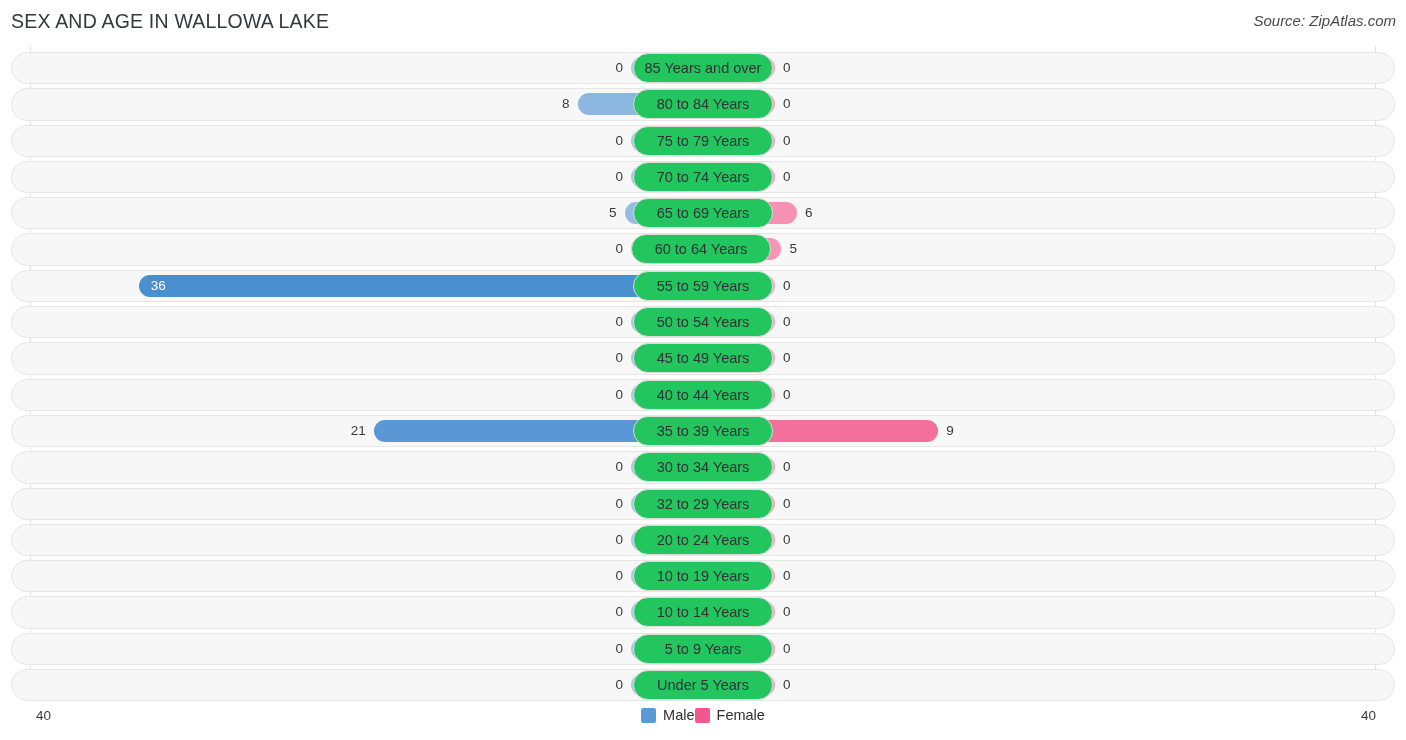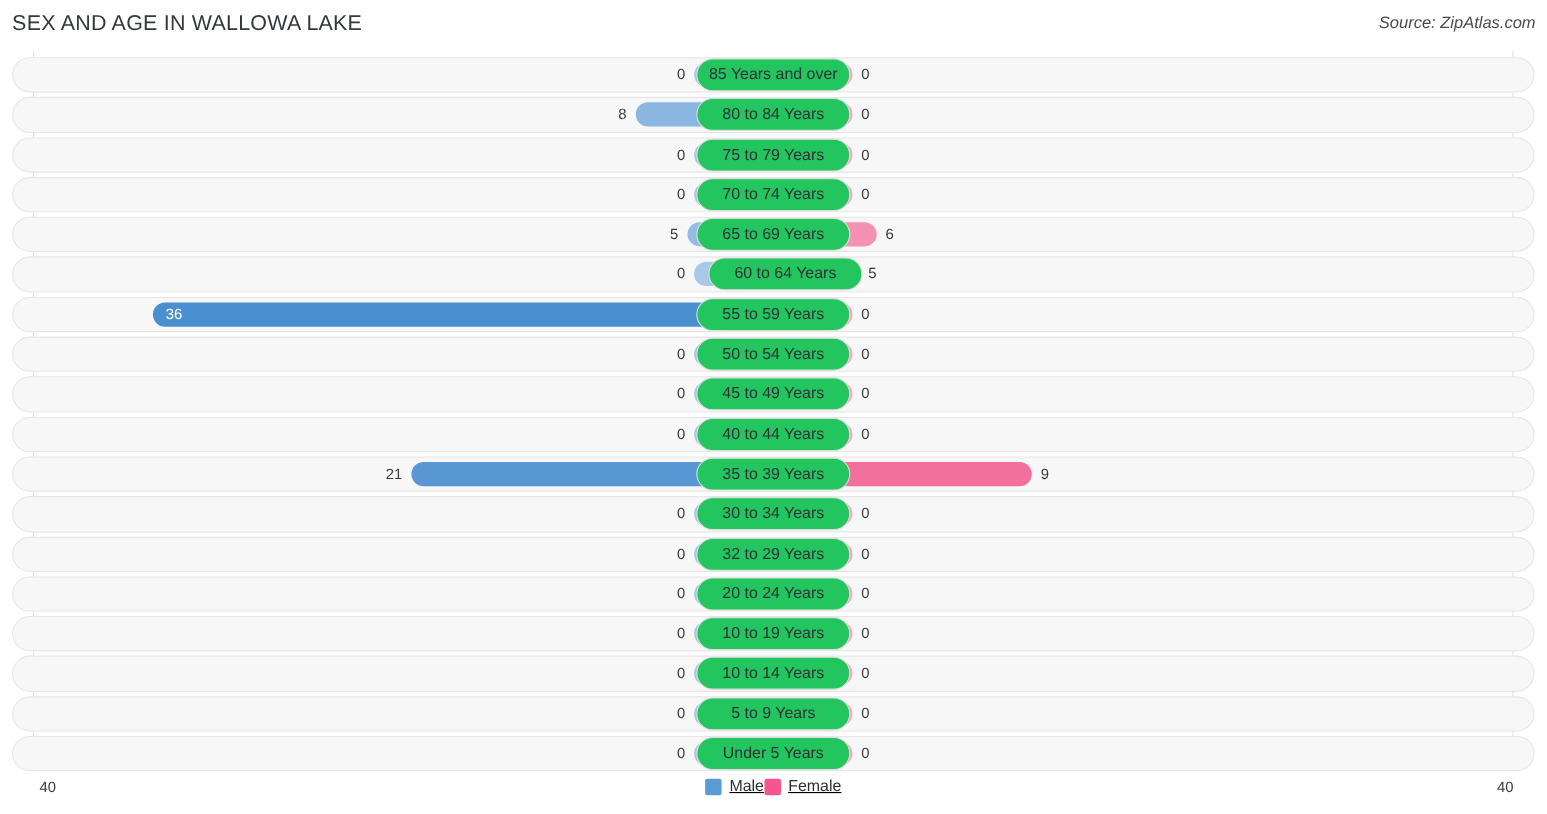--- a/index.html
+++ b/index.html
@@ -101,21 +101,20 @@
   }
   .axis-max {
     position: absolute; top: 7px;
     font-size: 13.5px; color: #3a3a3a;
   }
   #axis-max-left  { left: 36px; }
   #axis-max-right { right: 30px; }
   #legend {
     position: absolute; left: 0; right: 0; top: 6px;
     display: flex; align-items: center; justify-content: center;
-    text-decoration: underline;
   }
   .legend-item { display: flex; align-items: center; gap: 7px; }
   .legend-swatch { width: 15px; height: 15px; border-radius: 2px; }
   .legend-label { font-size: 14.5px; color: #303030; }
 </style>
 </head>
 <body>
 
 <div id="chart-root">
 
@@ -178,21 +177,21 @@
             <div class="age-pill" style="left: 633px; width: 140px;">65 to 69 Years</div>
           </div>
         </div>
         <div class="row">
           <div class="track"></div>
           <div class="bars">
             <div class="bar bar-male" style="left: 631px; width: 72px; background: rgb(168, 200, 232);"></div>
             <div class="bar bar-female" style="left: 703px; width: 78.375px; background: rgb(246, 149, 180);"></div>
             <div class="val val-male" style="left: 563px; width: 60px;">0</div>
             <div class="val val-female" style="left: 789.375px; width: 60px;">5</div>
-            <div class="age-pill" style="left: 644px; width: 140px;">60 to 64 Years</div>
+            <div class="age-pill" style="left: 631px; width: 140px;">60 to 64 Years</div>
           </div>
         </div>
         <div class="row">
           <div class="track"></div>
           <div class="bars">
             <div class="bar bar-male" style="left: 138.7px; width: 564.3px; background: rgb(74, 143, 208);"></div>
             <div class="bar bar-female" style="left: 703px; width: 72px; background: rgb(247, 168, 192);"></div>
             <div class="val val-male val-inside" style="left: 150.7px; width: 60px; text-align: left;">36</div>
             <div class="val val-female" style="left: 783px; width: 60px;">0</div>
             <div class="age-pill" style="left: 633px; width: 140px;">55 to 59 Years</div>

